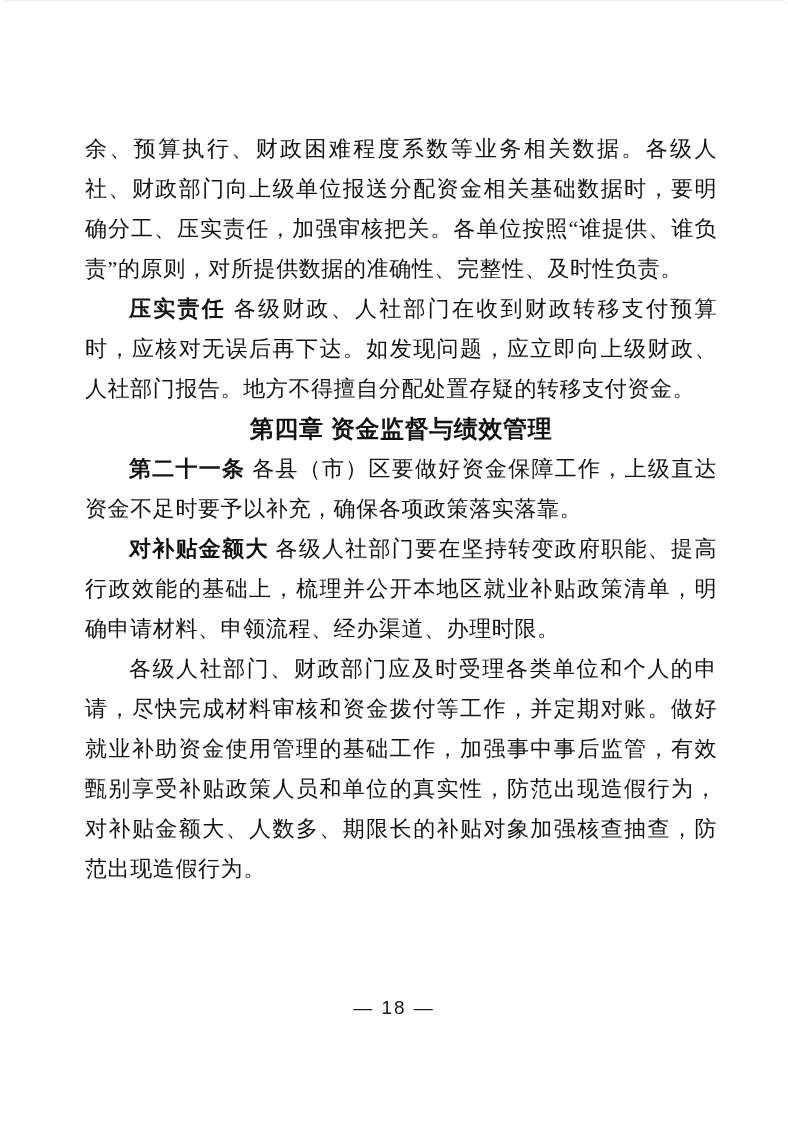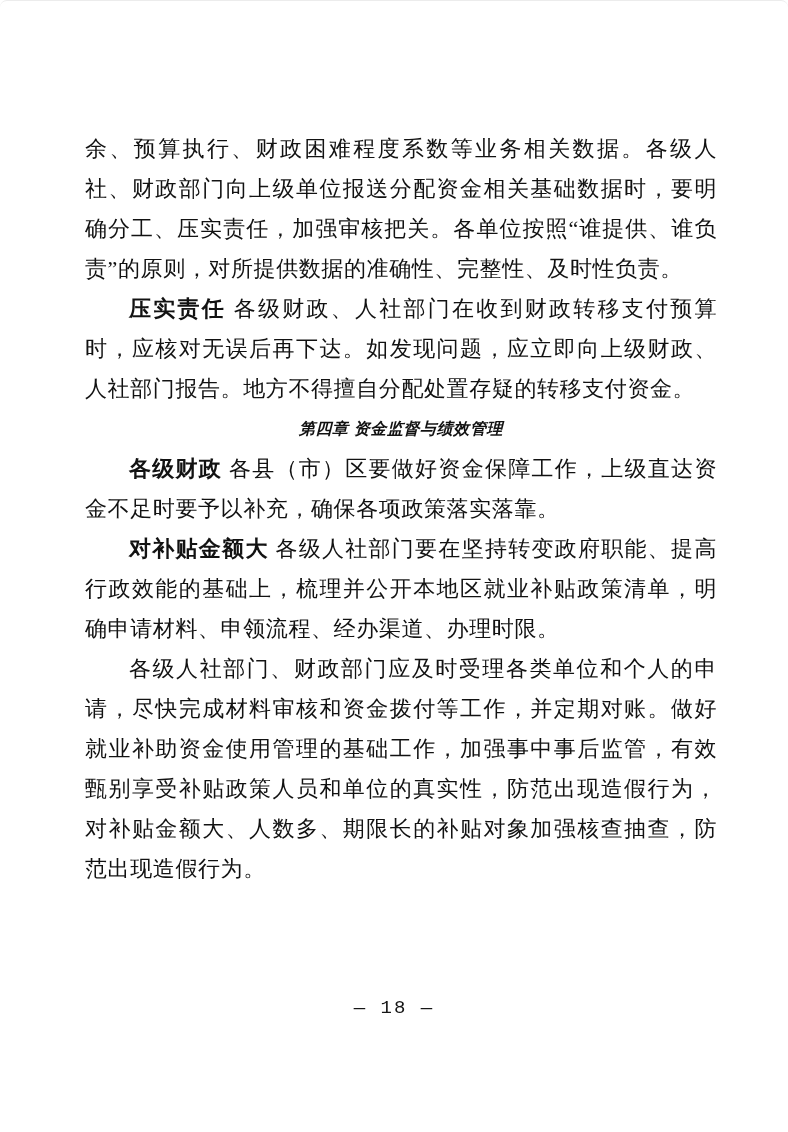--- a/index.html
+++ b/index.html
@@ -33,44 +33,43 @@
     letter-spacing: 0.6px;
   }
   .doc-body p.indent {
     text-indent: 2em;
   }
   .doc-body p.heading {
     text-align: center;
     text-indent: 0;
     font-weight: 700;
     font-family: "Liberation Sans", "DejaVu Sans", sans-serif;
-    font-size: 16px;
-    font-style: italic;
+    font-size: 24px;
   }
   .doc-body .bold {
     font-weight: 700;
   }
   .page-footer {
     position: absolute;
     left: 0;
     right: 0;
     top: 996px;
     text-align: center;
     font-size: 19px;
     letter-spacing: 2px;
     color: #161616;
-    font-family: Liberation Mono, monospace;
+    font-family: Liberation Sans, sans-serif;
   }
 </style>
 </head>
 <body>
 
 <div class="page">
   <div class="doc-body" id="doc-body">
       <p class=""><span>余、预算执行、财政困难程度系数等业务相关数据。各级人社、财政部门向上级单位报送分配资金相关基础数据时，要明确分工、压实责任，加强审核把关。各单位按照“谁提供、谁负责”的原则，对所提供数据的准确性、完整性、及时性负责。</span></p>
       <p class="indent"><span class="bold">压实责任</span><span> 各级财政、人社部门在收到财政转移支付预算时，应核对无误后再下达。如发现问题，应立即向上级财政、人社部门报告。地方不得擅自分配处置存疑的转移支付资金。</span></p>
       <p class="heading"><span class="bold">第四章 资金监督与绩效管理</span></p>
-      <p class="indent"><span class="bold">各级财政</span><span> 各县（市）区要做好资金保障工作，上级直达资金不足时要予以补充，确保各项政策落实落靠。</span></p>
+      <p class="indent"><span class="bold">第二十一条</span><span> 各县（市）区要做好资金保障工作，上级直达资金不足时要予以补充，确保各项政策落实落靠。</span></p>
       <p class="indent"><span class="bold">对补贴金额大</span><span> 各级人社部门要在坚持转变政府职能、提高行政效能的基础上，梳理并公开本地区就业补贴政策清单，明确申请材料、申领流程、经办渠道、办理时限。</span></p>
       <p class="indent"><span>各级人社部门、财政部门应及时受理各类单位和个人的申请，尽快完成材料审核和资金拨付等工作，并定期对账。做好就业补助资金使用管理的基础工作，加强事中事后监管，有效甄别享受补贴政策人员和单位的真实性，防范出现造假行为，对补贴金额大、人数多、期限长的补贴对象加强核查抽查，防范出现造假行为。</span></p>
     </div>
   <div class="page-footer">— 18 —</div>
 </div>
 
 </body></html>

